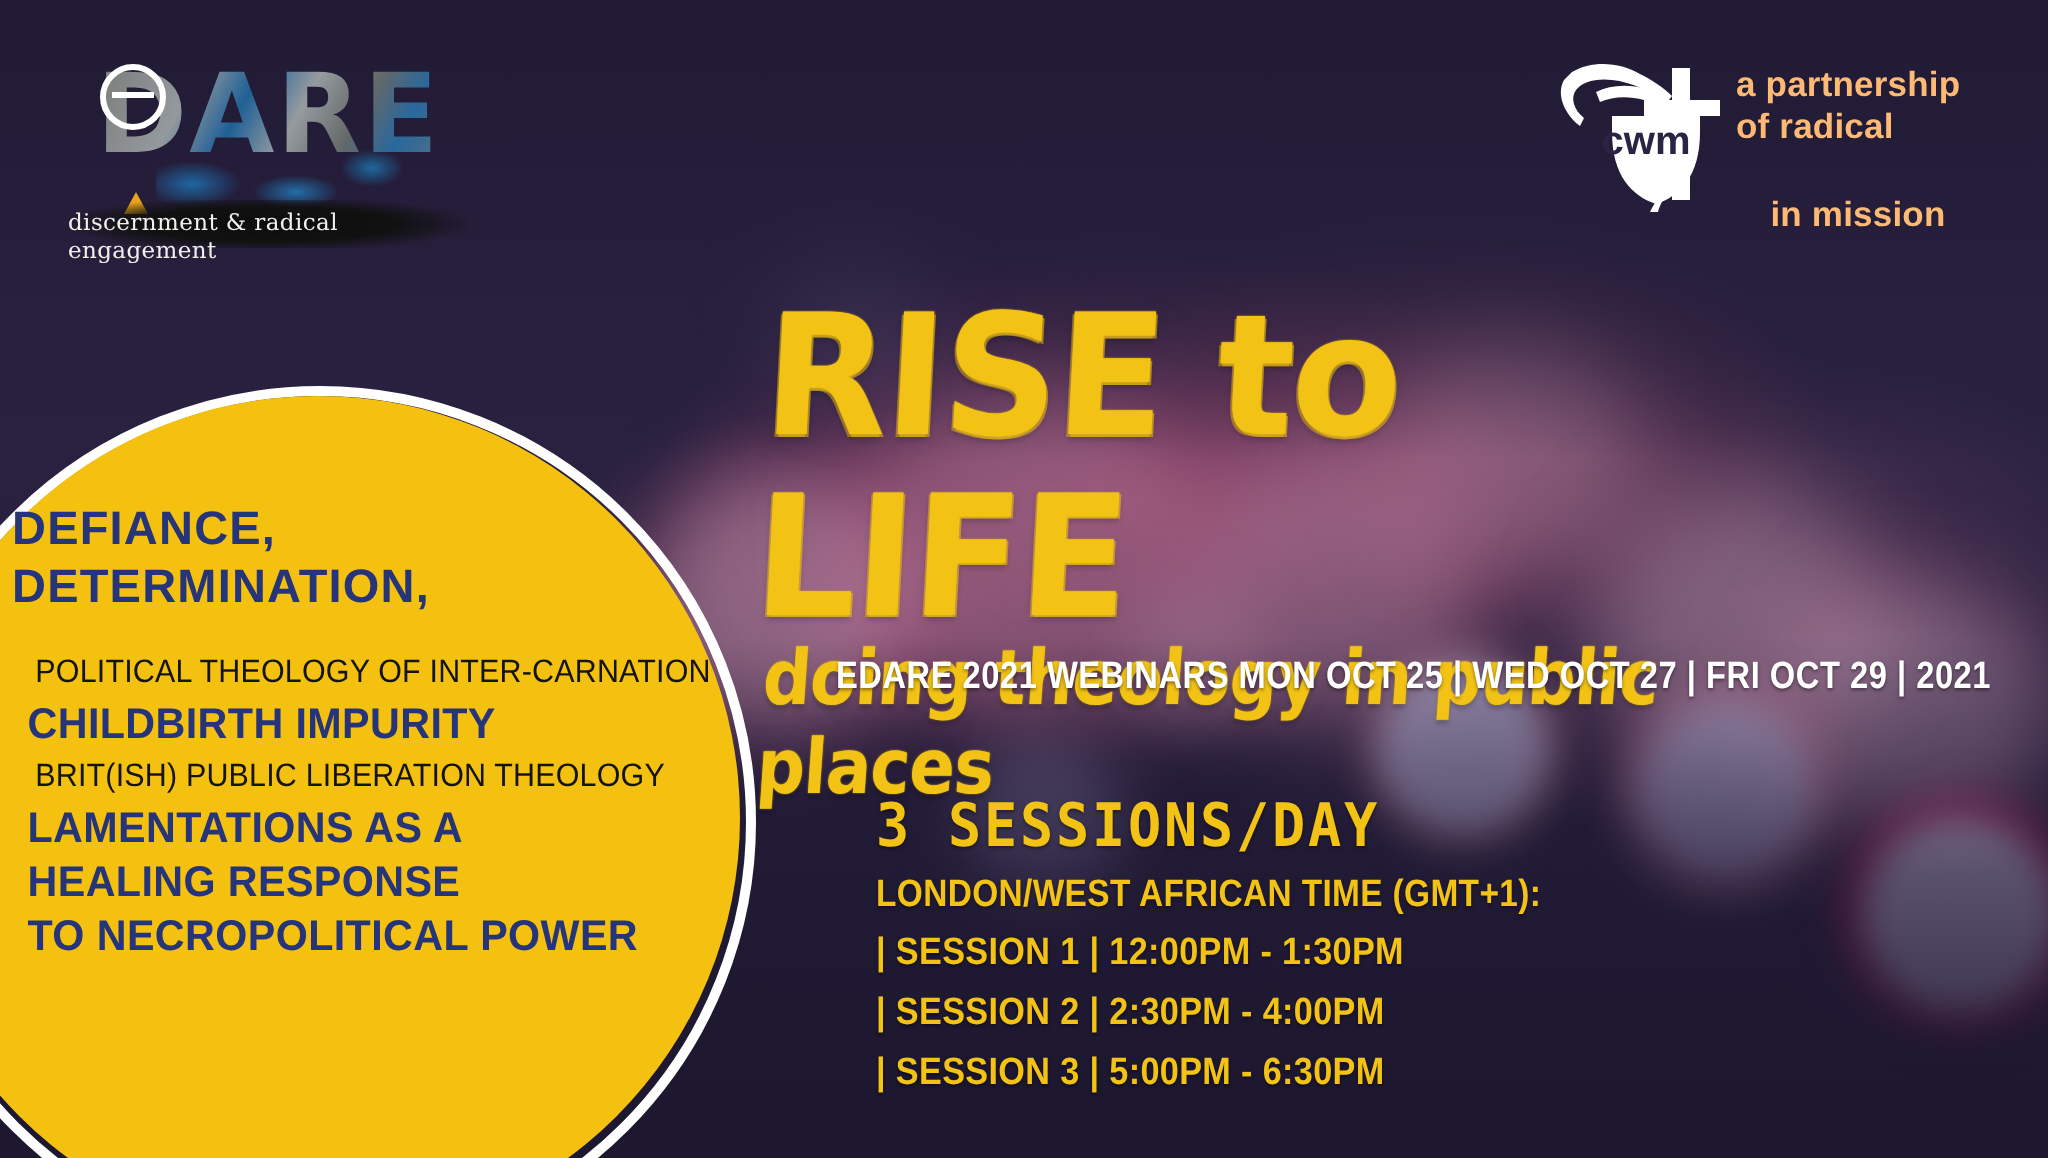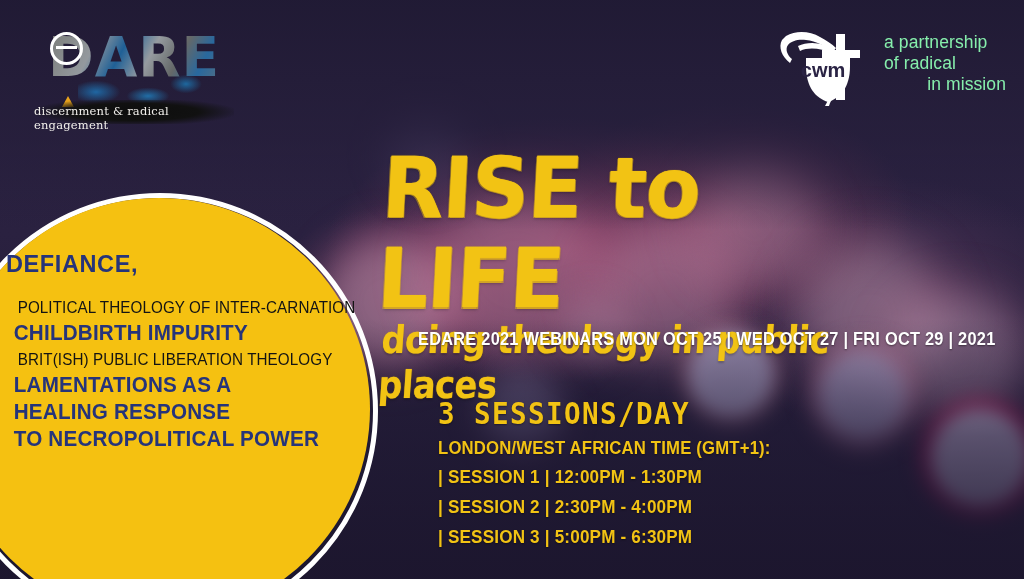--- a/index.html
+++ b/index.html
@@ -83,27 +83,27 @@
   .dare-tagline {
     position:absolute; left:0; top:78px; width:200px;
     color:#f2f0ec; font-size:11.5px; letter-spacing:.2px;
     font-family:"DejaVu Serif", serif;
   }
 
   
   .cwm-logo { position:absolute; left:776px; top:28px; width:228px; height:80px; }
   .cwm-mark { position:absolute; left:0; top:0; width:104px; height:78px; }
   .cwm-text {
-    position:absolute; left:108px; top:4px; width:122px;
-    color:#86efac; font-size:17.5px; line-height:21px; font-weight:400;
+    position:absolute; left:92px; top:4px; width:122px;
+    color:#fdba74; font-size:17.5px; line-height:21px; font-weight:700;
     font-family:"Liberation Sans", sans-serif; letter-spacing:.1px;
   }
   .cwm-l1 { text-align:left; }
   .cwm-l2 { text-align:left; }
-  .cwm-l3 { text-align:right; }
+  .cwm-l3 { text-align:center;margin-top:23px; }
 
   
   .circle-ring {
     position:absolute; left:-58px; top:193px;
     width:436px; height:436px; border-radius:50%;
     border:5px solid #ffffff;
   }
   .circle {
     position:absolute; left:-52px; top:198px;
     width:422px; height:422px; border-radius:50%;
@@ -227,20 +227,21 @@
       <div class="cwm-l2">of radical</div>
       <div class="cwm-l3">in mission</div>
     </div>
   </div>
 
   <div class="circle-ring"></div>
   <div class="circle"></div>
   <div class="circle-content">
     <div class="topic-heading">
       <div>DEFIANCE,</div>
+      <div>DETERMINATION,</div>
     </div>
     <div class="topic-list" id="topic-list">
         <div class="topic-sub">POLITICAL THEOLOGY OF INTER-CARNATION</div>
         <div class="topic-main">CHILDBIRTH IMPURITY</div>
         <div class="topic-sub">BRIT(ISH) PUBLIC LIBERATION THEOLOGY</div>
         <div class="topic-main">LAMENTATIONS AS A</div>
         <div class="topic-main">HEALING RESPONSE</div>
         <div class="topic-main">TO NECROPOLITICAL POWER</div>
       </div>
   </div>

